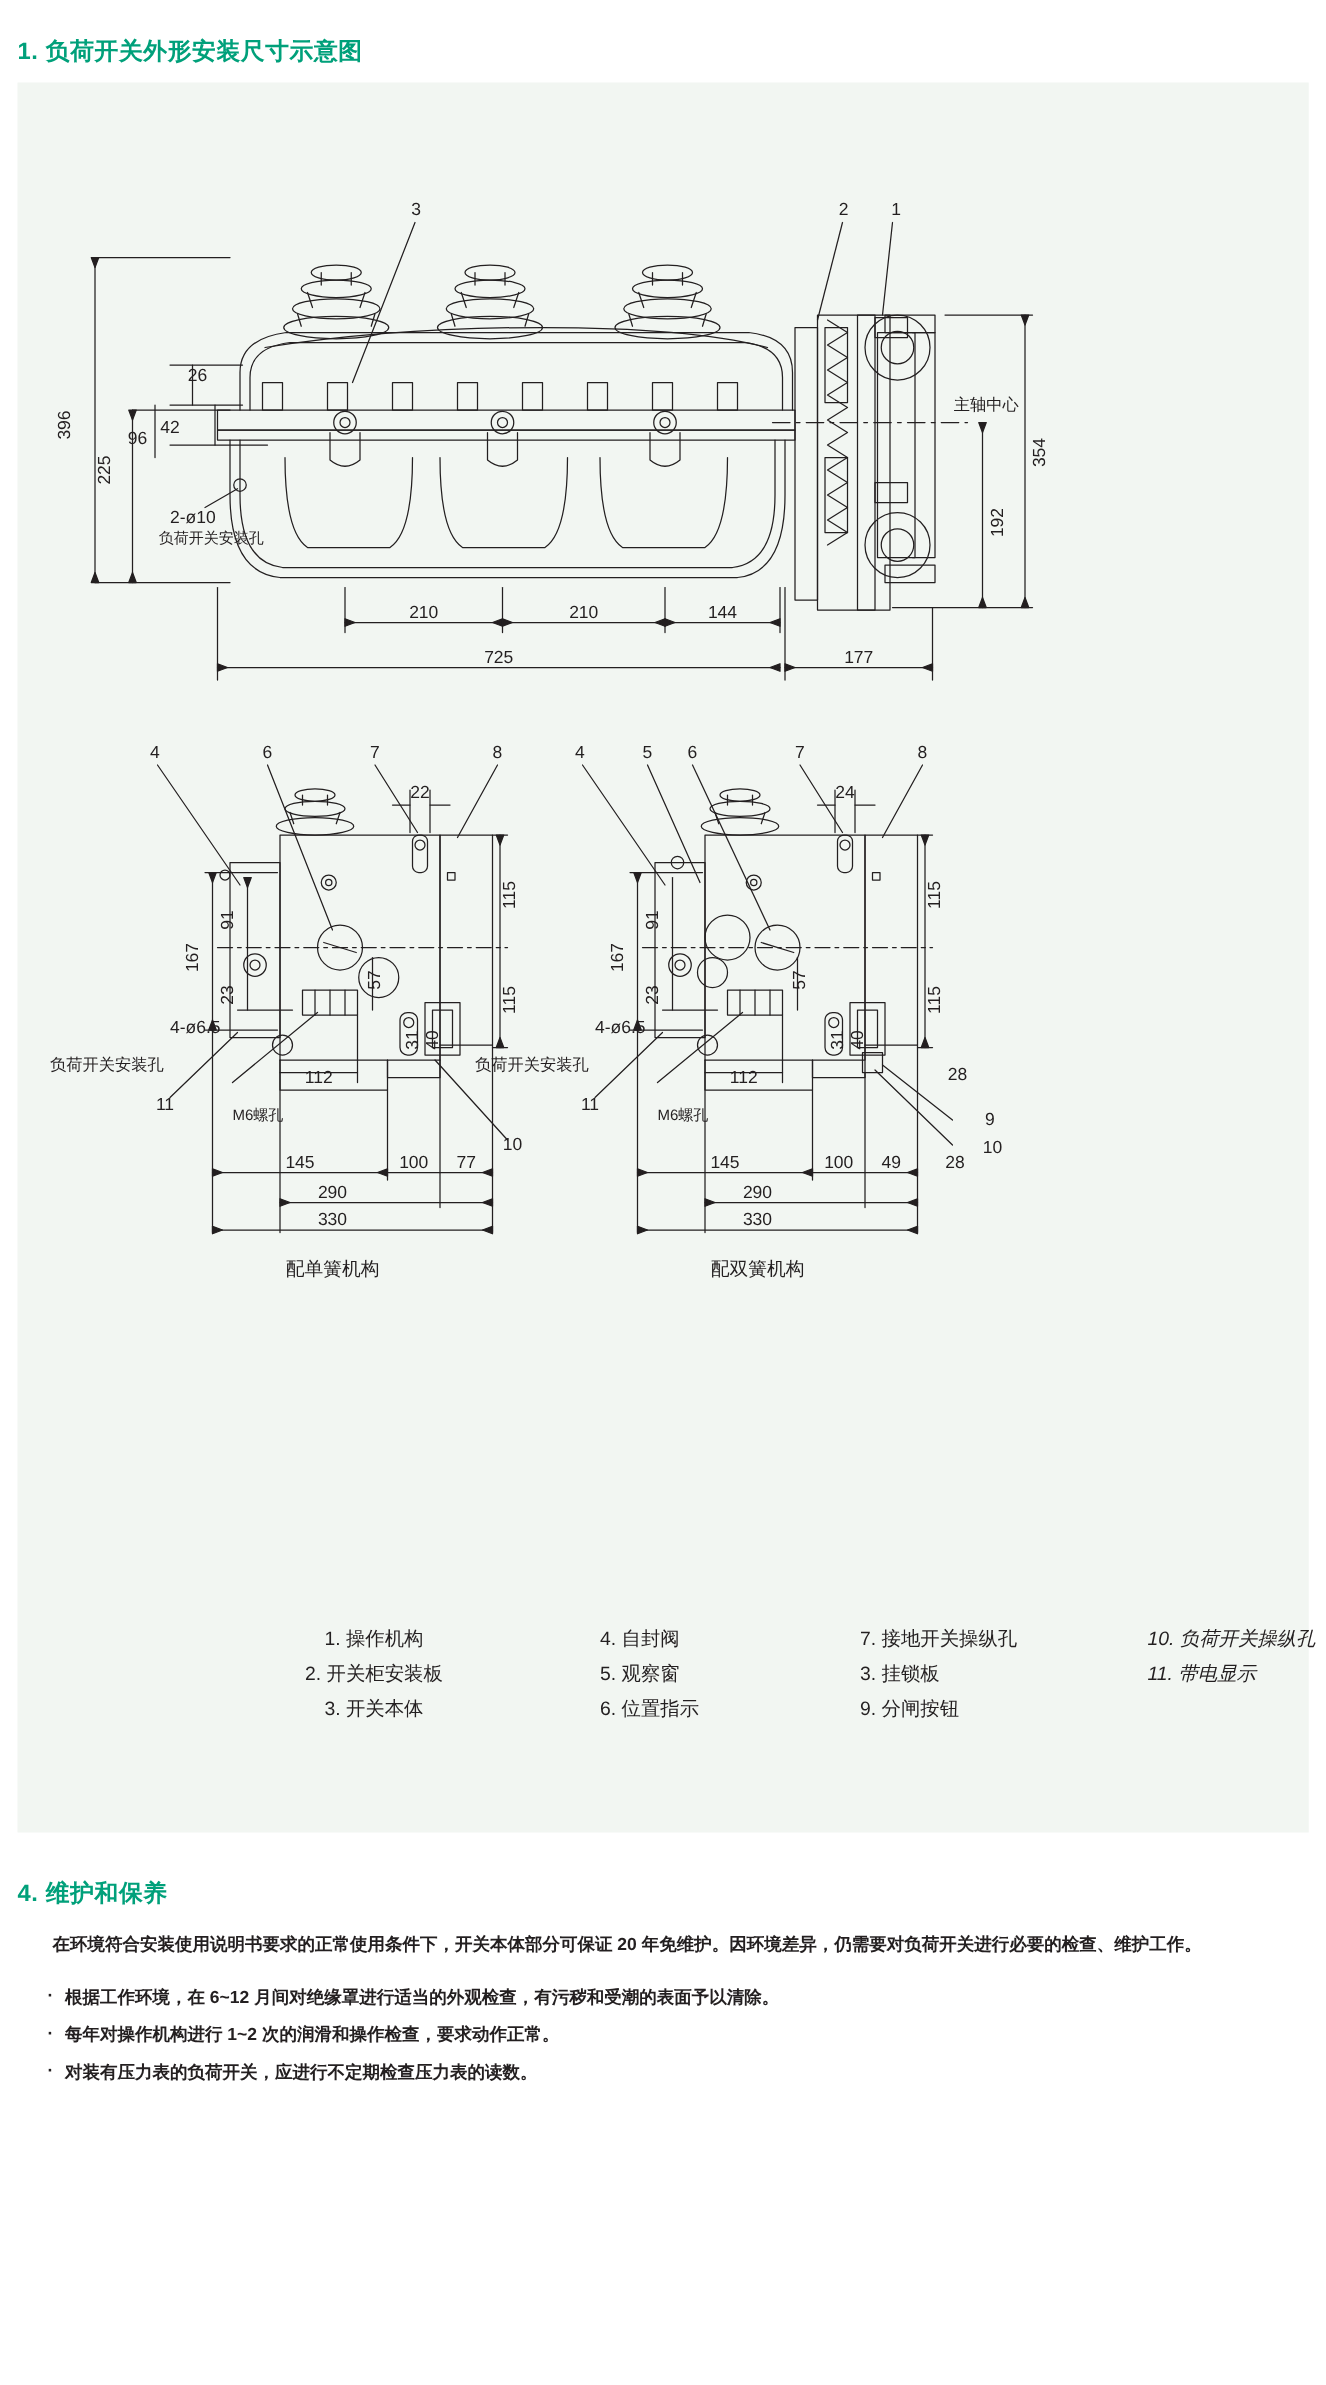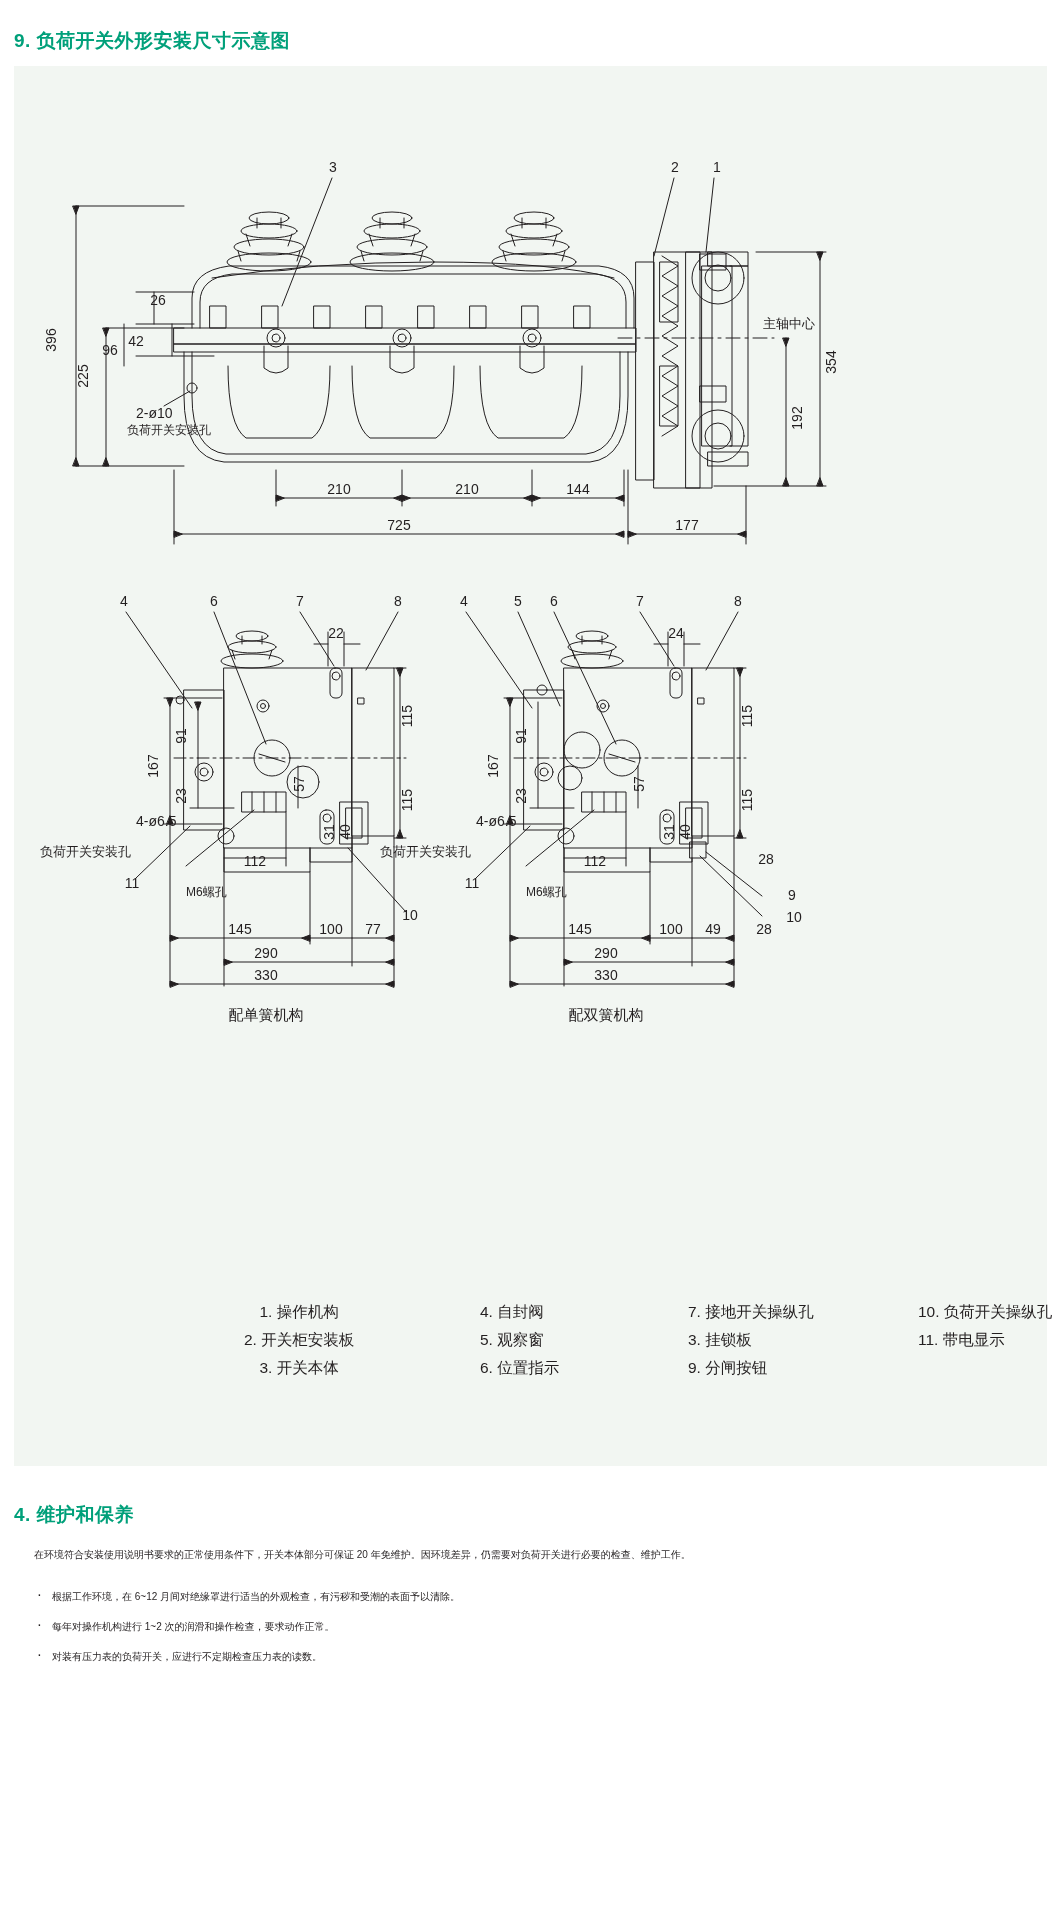--- a/index.html
+++ b/index.html
@@ -37,36 +37,36 @@
   
   .legend{
     position:absolute;left:14px;top:1232px;width:1005px;
     font-size:15.5px;color:#231f20;
   }
   .legend-col{position:absolute;top:0;}
   .legend-col div{line-height:28px;white-space:nowrap;}
   .lc1{left:216px;text-align:center;}
   .lc2{left:452px;}
   .lc3{left:660px;}
-  .lc4{left:890px;}
+  .lc4{left:890px;font-style:italic;}
 
   
-  .body7{position:absolute;left:14px;top:1540px;width:1020px;font-size:10px;line-height:30px;color:#231f20;}
+  .body7{position:absolute;left:14px;top:1540px;width:1020px;font-size:14px;line-height:30px;color:#231f20;font-weight:bold;}
   .body7 p{margin:0;}
   .indent{text-indent:2em;}
   .bullets{margin:12px;padding:0;list-style:none;}
   .bullets li{padding-left:26px;position:relative;}
   .bullets li:before{content:"·";position:absolute;left:12px;top:-1px;font-weight:bold;}
 </style>
 </head>
 <body>
 
 <div class="page">
 
-  <h2 class="sec-title sec6-title">9. 负荷开关外形安装尺寸示意图</h2>
+  <h2 class="sec-title sec6-title">1. 负荷开关外形安装尺寸示意图</h2>
 
   <div class="panel">
 
     <div class="dwg">
       <svg width="1033" height="1400" viewBox="0 0 1033 1400" xmlns="http://www.w3.org/2000/svg">
         <g fill="none" stroke="#231f20" stroke-width="1" stroke-linejoin="round" stroke-linecap="round">
 
           <line x1="62" y1="140" x2="62" y2="400"></line>
           <line x1="62" y1="140" x2="170" y2="140" stroke-dasharray="0"></line>
           <line x1="62" y1="400" x2="170" y2="400"></line>

